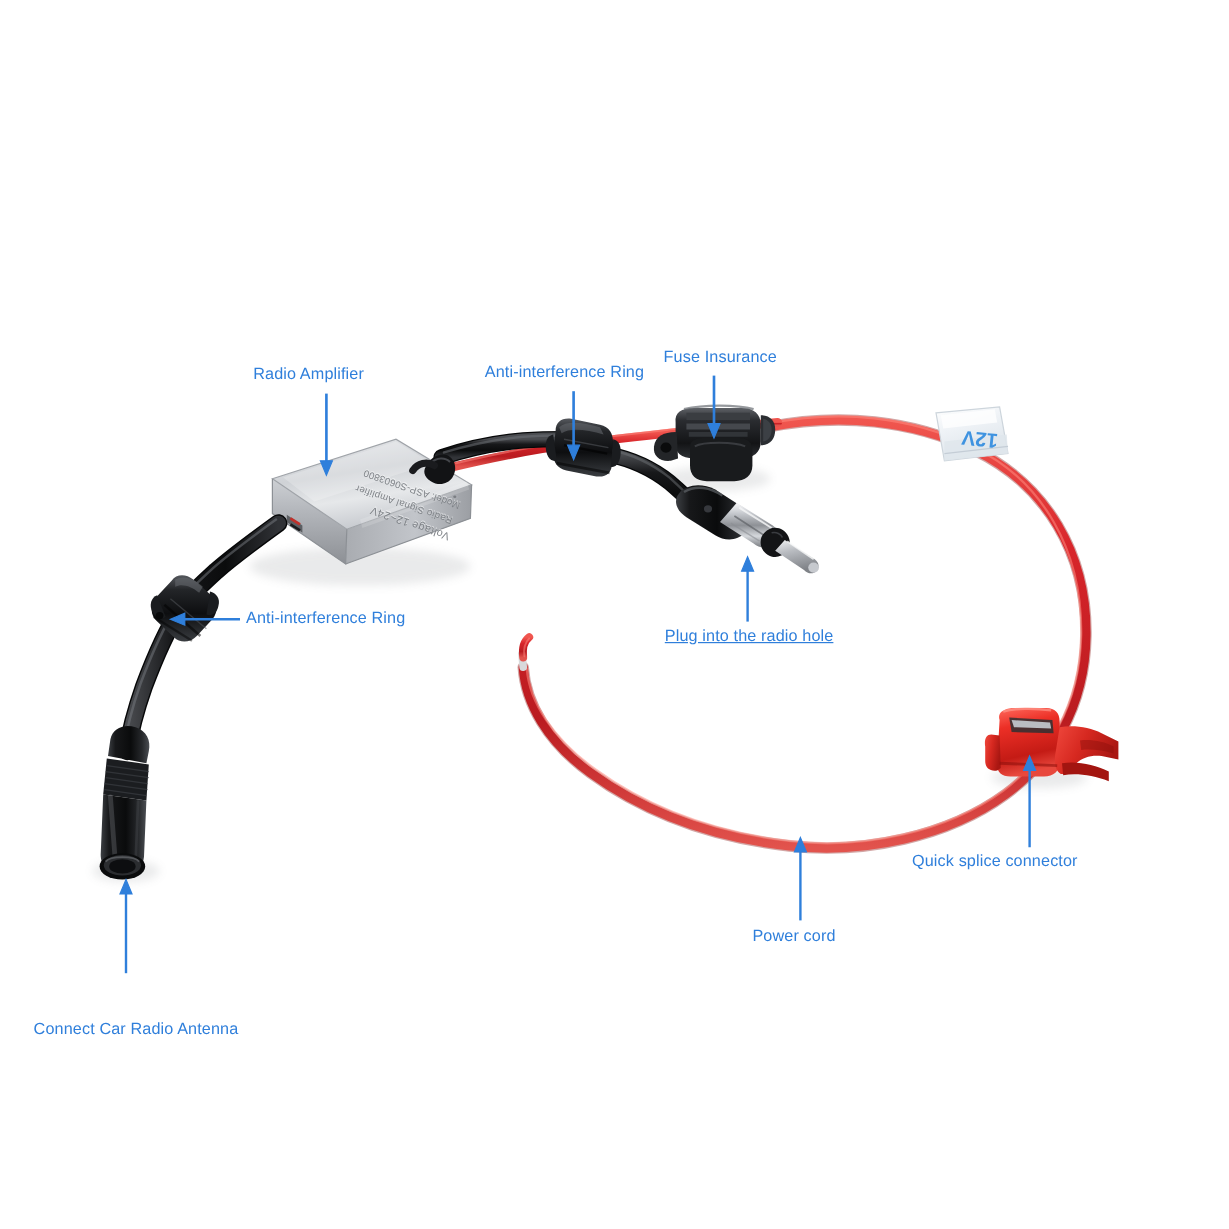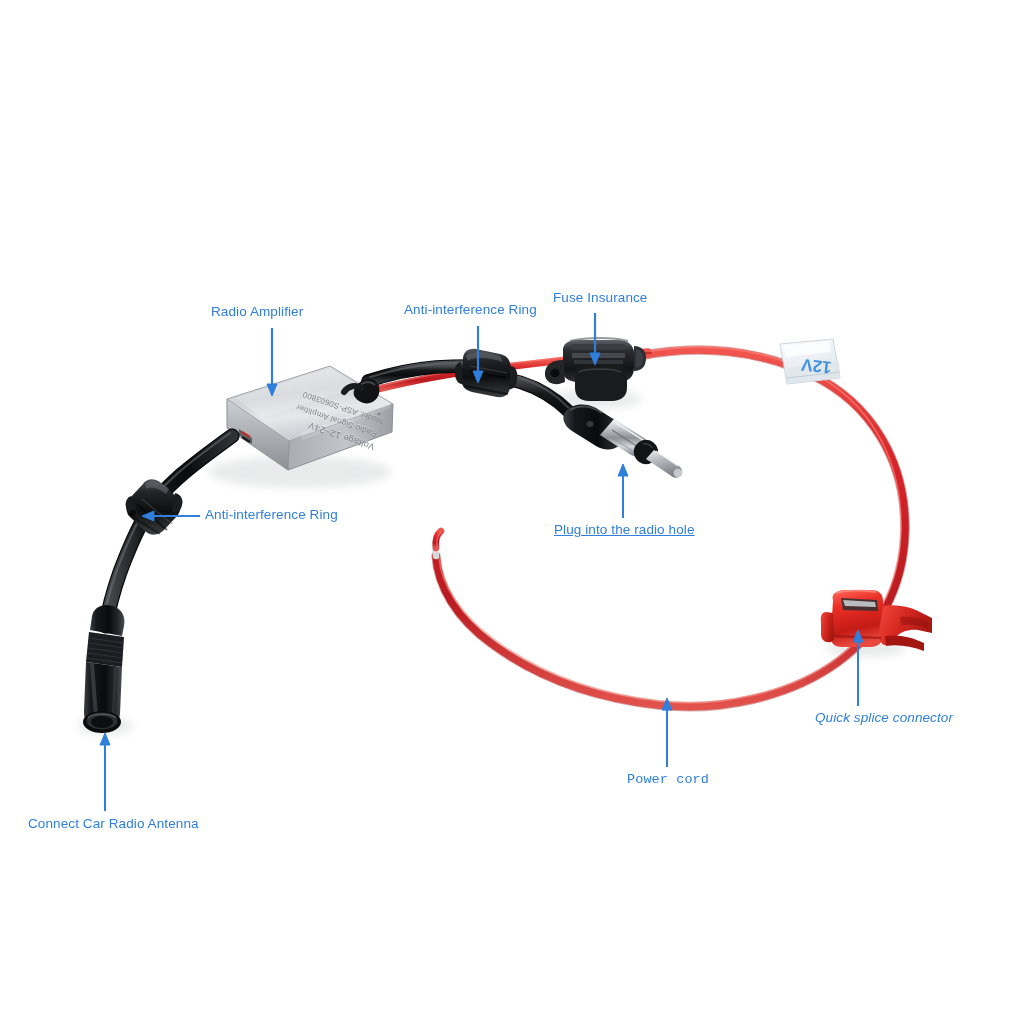--- a/index.html
+++ b/index.html
@@ -487,19 +487,19 @@
   <div class="callout-text" style="left:211px;top:305px;">Radio Amplifier</div>
 
   <div class="callout-text" style="left:404px;top:303px;">Anti-interference Ring</div>
 
   <div class="callout-text" style="left:553px;top:291px;">Fuse Insurance</div>
 
   <div class="callout-text" style="left:205px;top:508px;">Anti-interference Ring</div>
 
   <div class="callout-text" style="left:554px;top:523px;text-decoration:underline;">Plug into the radio hole</div>
 
-  <div class="callout-text" style="left:815px;top:711px;font-style:italic;">Quick splice connector</div>
-
-  <div class="callout-text" style="left:627px;top:773px;font-family:Liberation Mono, monospace;">Power cord</div>
-
-  <div class="callout-text" style="left:28px;top:817px;">Connect Car Radio Antenna</div>
+  <div class="callout-text" style="left:760px;top:711px;">Quick splice connector</div>
+
+  <div class="callout-text" style="left:627px;top:773px;">Power cord</div>
+
+  <div class="callout-text" style="left:28px;top:851px;">Connect Car Radio Antenna</div>
 
 </div>
 
 </body></html>

